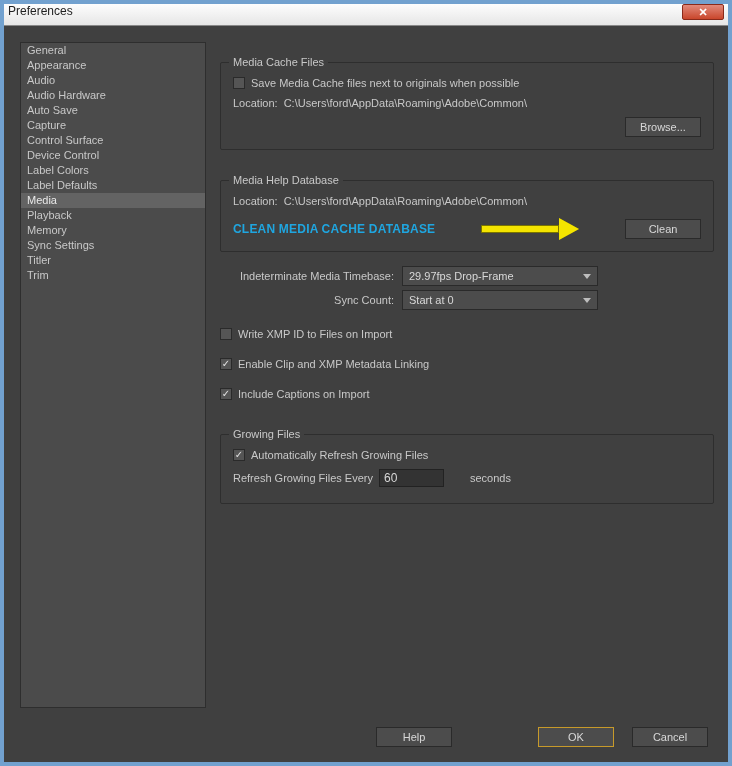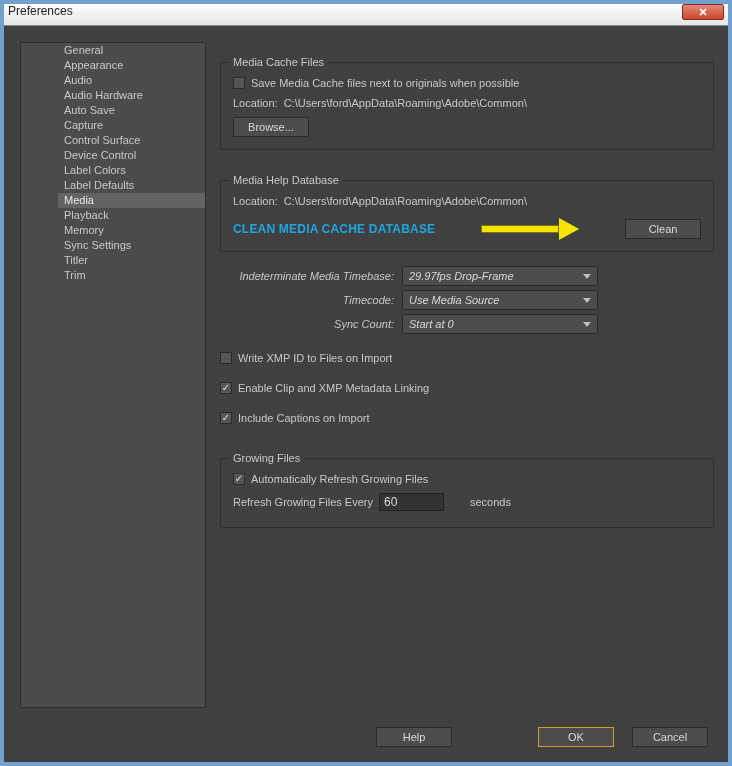--- a/index.html
+++ b/index.html
@@ -52,21 +52,20 @@
   padding: 16px 14px 10px 16px;
   gap: 14px;
   background: #404040;
 }
 .sidebar {
   width: 186px;
   border: 1px solid #2e2e2e;
   background: #4b4b4b;
   align-self: stretch;
   overflow: hidden;
-  padding-left: 37px;
 }
 .sidebar-item {
   padding: 0 6px;
   height: 15px;
   line-height: 15px;
   color: #c8c8c8;
   cursor: pointer;
   font-size: 11px;
 }
 .sidebar-item.selected {
@@ -107,21 +106,21 @@
   cursor: pointer;
 }
 .checkbox.checked::after {
   content: "✓";
   color: #e2e2e2;
   font-size: 10px;
   line-height: 1;
 }
 .label-text { color: #c8c8c8; }
 .loc-row { margin-top: 8px; }
-.right-btn-row { display: flex; margin-top: 8px; gap: 8px; align-items:center;}
+.right-btn-row { display: flex; justify-content: flex-end; margin-top: 8px; gap: 8px; align-items:center;}
 .btn {
   min-width: 76px;
   height: 20px;
   background: #4c4c4c;
   border: 1px solid #2a2a2a;
   color: #d8d8d8;
   font-size: 11px;
   display: inline-flex;
   align-items: center;
   justify-content: center;
@@ -153,21 +152,20 @@
   width: 0; height: 0;
   border-top: 11px solid transparent;
   border-bottom: 11px solid transparent;
   border-left: 20px solid #f4e400;
   filter: drop-shadow(0 0 0 #7a7400);
 }
 .grid-row {
   display: flex;
   align-items: center;
   margin: 4px 0;
-  font-style: italic;
 }
 .grid-label {
   width: 182px;
   text-align: right;
   padding-right: 8px;
   color: #c8c8c8;
 }
 .select {
   width: 196px;
   height: 20px;
@@ -272,27 +270,20 @@
 
       <div>
         <div class="grid-row">
           <div class="grid-label">Indeterminate Media Timebase:</div>
           <div class="select">
             <span>29.97fps Drop-Frame</span>
             <span class="caret"></span>
           </div>
         </div>
         <div class="grid-row">
-          <div class="grid-label">Timecode:</div>
-          <div class="select">
-            <span>Use Media Source</span>
-            <span class="caret"></span>
-          </div>
-        </div>
-        <div class="grid-row">
           <div class="grid-label">Sync Count:</div>
           <div class="select">
             <span>Start at 0</span>
             <span class="caret"></span>
           </div>
         </div>
       </div>
 
       <div class="row">
         <span class="checkbox"></span>

